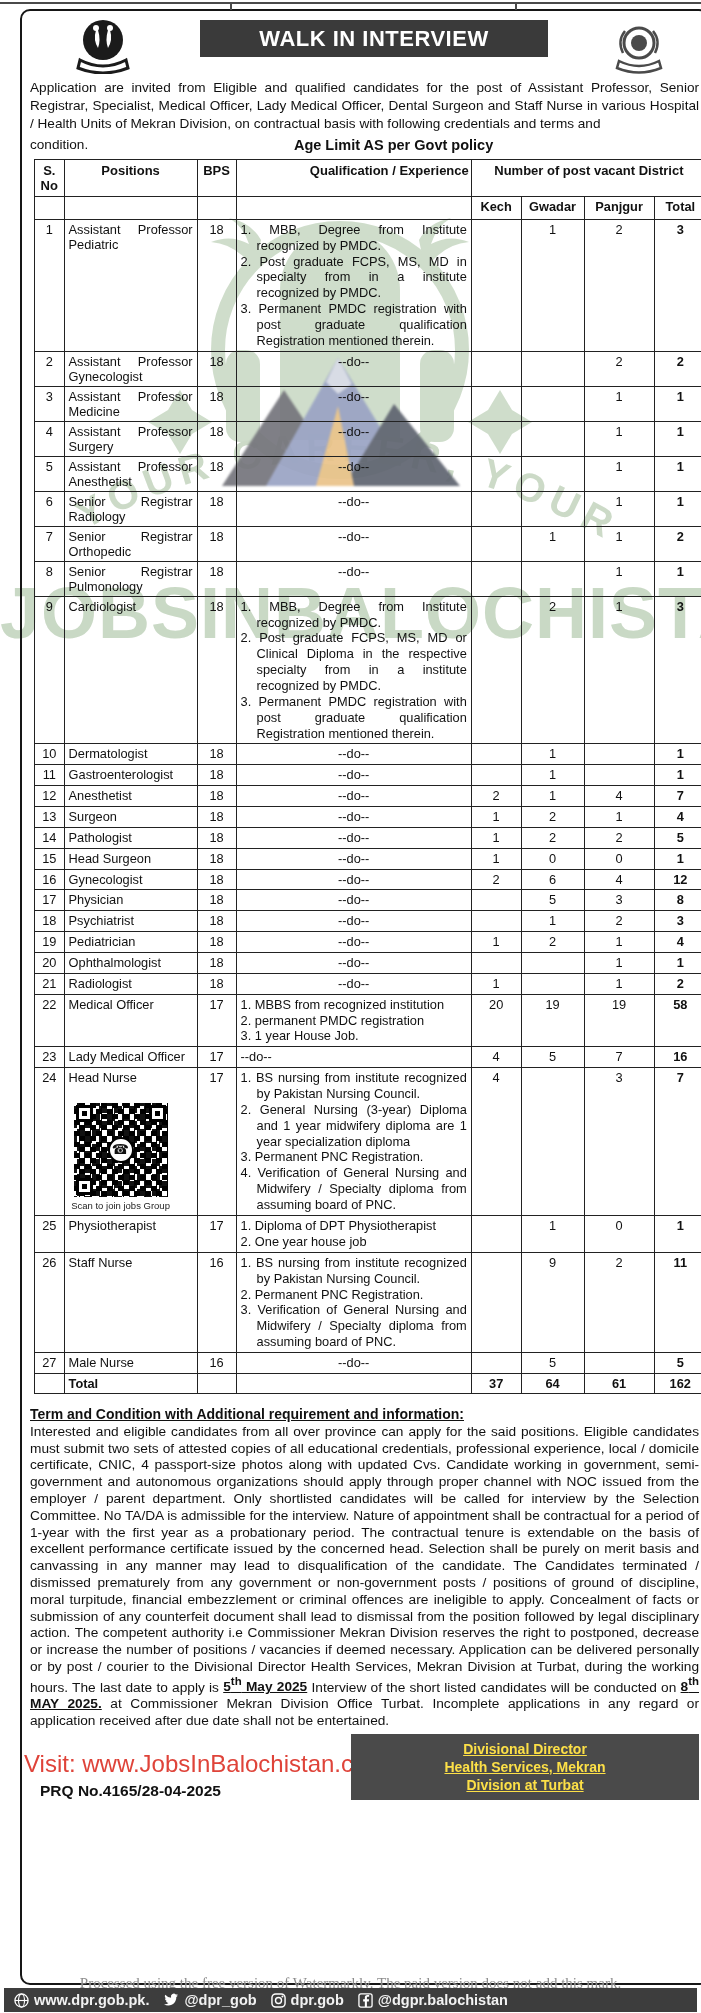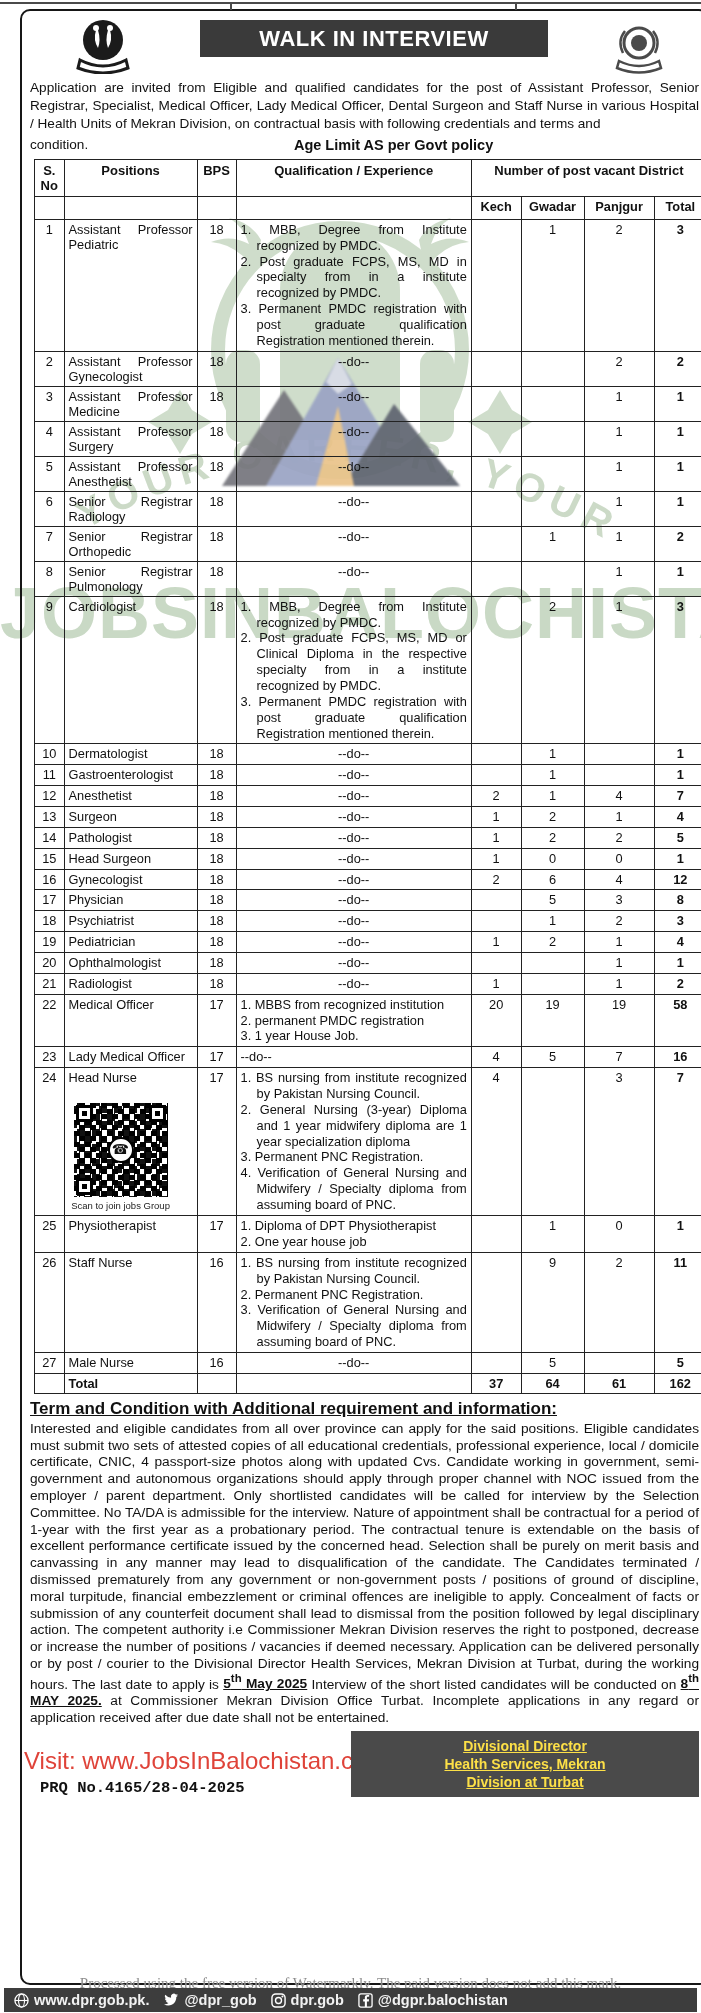--- a/index.html
+++ b/index.html
@@ -57,28 +57,28 @@
         repeating-conic-gradient(#111 0% 25%, #fff 0% 50%) 3px 3px/15px 15px;
       outline:3px solid #fff;}
   .qr-f{position:absolute;width:17px;height:17px;border:3px solid #000;background:#fff;box-sizing:border-box;}
   .qr-f::after{content:"";position:absolute;left:3px;top:3px;width:5px;height:5px;background:#000;}
   .qr-f.tl{left:2px;top:2px;} .qr-f.tr{right:2px;top:2px;} .qr-f.bl{left:2px;bottom:2px;}
   .qr-c{position:absolute;left:50%;top:50%;width:26px;height:26px;margin:-13px 0 0 -13px;border-radius:50%;
         background:#fff;border:2px solid #000;box-sizing:border-box;font-size:14px;line-height:21px;text-align:center;}
   .qr-cap{font-size:9.5px;margin-top:3px;color:#222;}
 
   
-  .terms-hd{font-size:17px;font-weight:bold;text-decoration:underline;margin:5px 2px 2px 2px;}
+  .terms-hd{font-size:14px;font-weight:bold;text-decoration:underline;margin:12px 2px 2px 2px;}
   .terms{font-size:13.7px;line-height:1.225;text-align:justify;margin:0 2px;}
   .terms b u{text-decoration:underline;}
 
   
   .bottom{position:relative;margin-top:4px;height:88px;}
   .visit{position:absolute;left:-4px;top:16px;font-size:24px;color:var(--link-red,#e0423a);white-space:nowrap;}
-  .prq{position:absolute;left:12px;top:48px;font-size:15.5px;font-weight:bold;font-family:Liberation Mono, monospace;}
+  .prq{position:absolute;left:12px;top:48px;font-size:15.5px;font-weight:bold;}
   .director{position:absolute;right:2px;top:0px;width:340px;background:var(--director-bg,#4a4a4a);
             color:#fde047;text-align:center;font-weight:bold;font-size:14px;line-height:1.3;padding:6px 4px;text-decoration:underline;}
 
   
   .wmly{position:absolute;left:0;bottom:21px;width:100%;text-align:center;z-index:4;
         color:rgba(120,120,120,.85);font-size:15px;white-space:nowrap;
         text-shadow:0 0 1px rgba(255,255,255,.8);font-family:Liberation Serif, serif;}
 
   
   .footer{position:absolute;left:4px;right:4px;bottom:1px;height:24px;background:var(--footer-bg,#3f3f3f);
@@ -151,21 +151,21 @@
       <span>condition.</span>
       <b class="age">Age Limit  AS per  Govt policy</b>
     </div>
 
     <table class="vac">
       <thead>
         <tr class="hd-span">
           <th class="c-sno">S. No</th>
           <th class="c-pos">Positions</th>
           <th class="c-bps">BPS</th>
-          <th class="c-qual" style="text-align:center;">Qualification / Experience</th>
+          <th class="c-qual" style="text-align:right;">Qualification / Experience</th>
           <th colspan="4">Number of post vacant District</th>
         </tr>
         <tr class="sub-hd">
           <td></td>
             <td></td>
           <td></td>
             <td></td>
           <td class="c-num">Kech</td>
           <td class="c-num c-gw">Gwadar</td>
           <td class="c-num c-pj">Panjgur</td>

